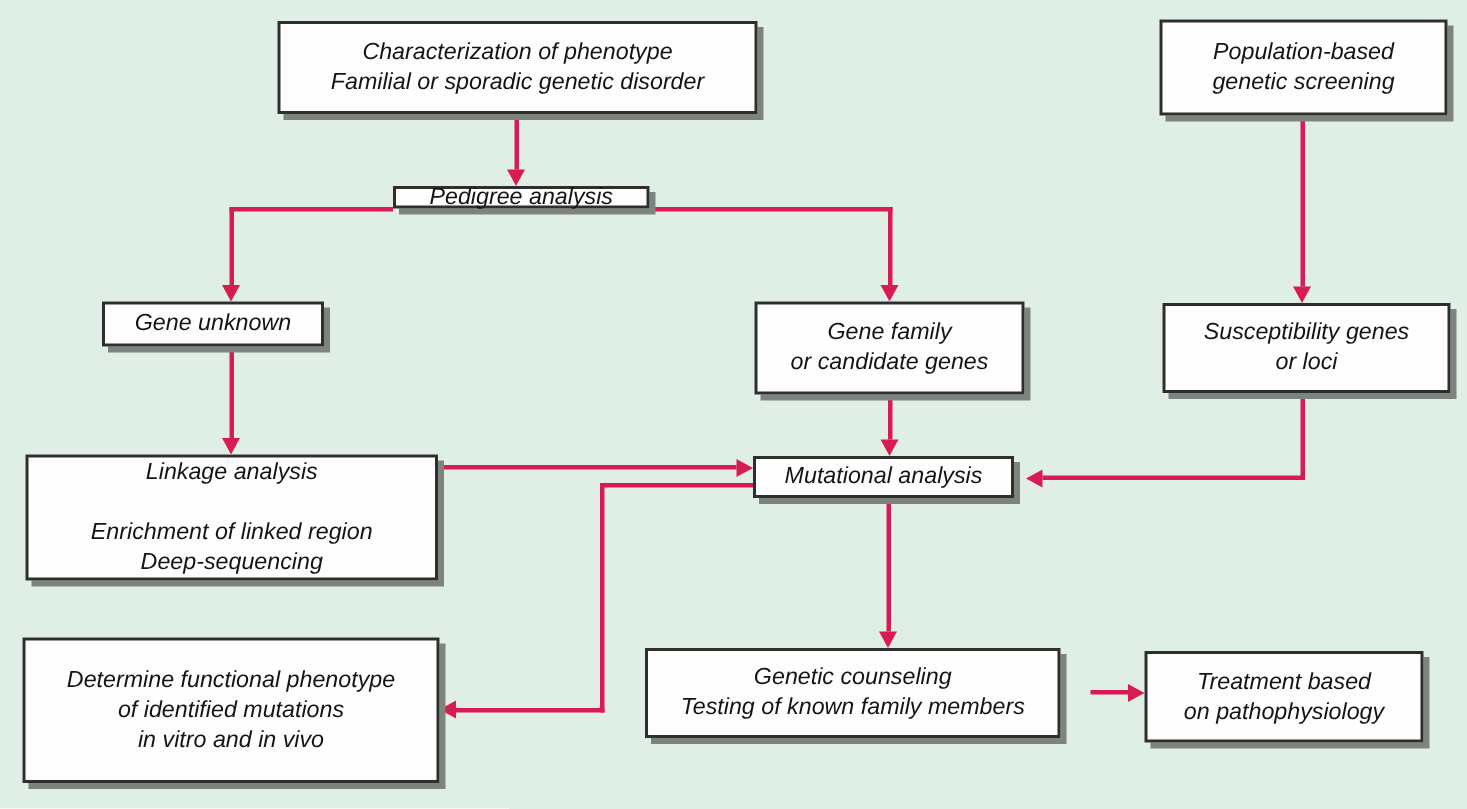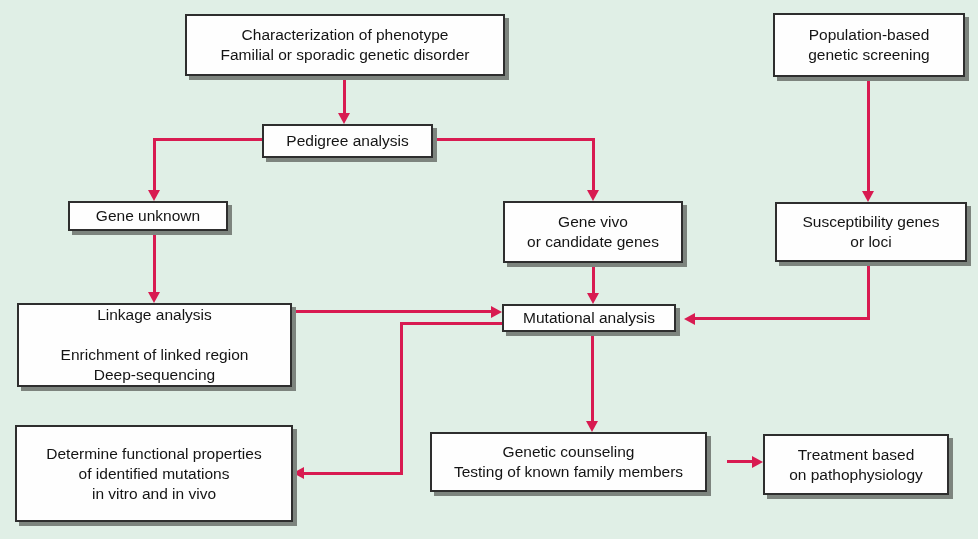--- a/index.html
+++ b/index.html
@@ -13,20 +13,21 @@
   * { margin: 0; padding: 0; box-sizing: border-box; }
   html, body { background: #fff; }
   body { font-family: "Liberation Sans", "DejaVu Sans", sans-serif; }
 
   .canvas {
     position: relative;
     width: 978px;
     height: 539px;
     background: var(--background);
     overflow: hidden;
+    font-style: italic;
   }
 
   .node {
     position: absolute;
     background: var(--box-fill);
     border: 2px solid var(--box-border);
     box-shadow: 4px 4px 0 0 var(--box-shadow);
     display: flex;
     flex-direction: column;
     justify-content: center;
@@ -80,51 +81,51 @@
   <div class="node" style="left:185px;top:14px;width:320px;height:62px">
     <div class="bx-line">Characterization of phenotype</div>
     <div class="bx-line">Familial or sporadic genetic disorder</div>
   </div>
 
   <div class="node" style="left:773px;top:13px;width:192px;height:64px">
     <div class="bx-line">Population-based</div>
     <div class="bx-line">genetic screening</div>
   </div>
 
-  <div class="node" style="left:262px;top:124px;width:171px;height:34px">
+  <div class="node" style="left:262px;top:124px;width:171px;height:15px">
     <div class="bx-line">Pedigree analysis</div>
   </div>
 
-  <div class="node" style="left:68px;top:201px;width:160px;height:30px">
+  <div class="node" style="left:68px;top:201px;width:148px;height:30px">
     <div class="bx-line">Gene unknown</div>
   </div>
 
   <div class="node" style="left:503px;top:201px;width:180px;height:62px">
-    <div class="bx-line">Gene vivo</div>
+    <div class="bx-line">Gene family</div>
     <div class="bx-line">or candidate genes</div>
   </div>
 
   <div class="node" style="left:775px;top:202px;width:192px;height:60px">
     <div class="bx-line">Susceptibility genes</div>
     <div class="bx-line">or loci</div>
   </div>
 
   <div class="node" style="left:17px;top:303px;width:275px;height:84px">
     <div class="bx-line">Linkage analysis</div>
     <div class="bx-line"></div>
     <div class="bx-line">Enrichment of linked region</div>
     <div class="bx-line">Deep-sequencing</div>
   </div>
 
   <div class="node" style="left:502px;top:304px;width:174px;height:28px">
     <div class="bx-line">Mutational analysis</div>
   </div>
 
   <div class="node" style="left:15px;top:425px;width:278px;height:97px">
-    <div class="bx-line">Determine functional properties</div>
+    <div class="bx-line">Determine functional phenotype</div>
     <div class="bx-line">of identified mutations</div>
     <div class="bx-line">in vitro and in vivo</div>
   </div>
 
   <div class="node" style="left:430px;top:432px;width:277px;height:60px">
     <div class="bx-line">Genetic counseling</div>
     <div class="bx-line">Testing of known family members</div>
   </div>
 
   <div class="node" style="left:763px;top:434px;width:186px;height:61px">

